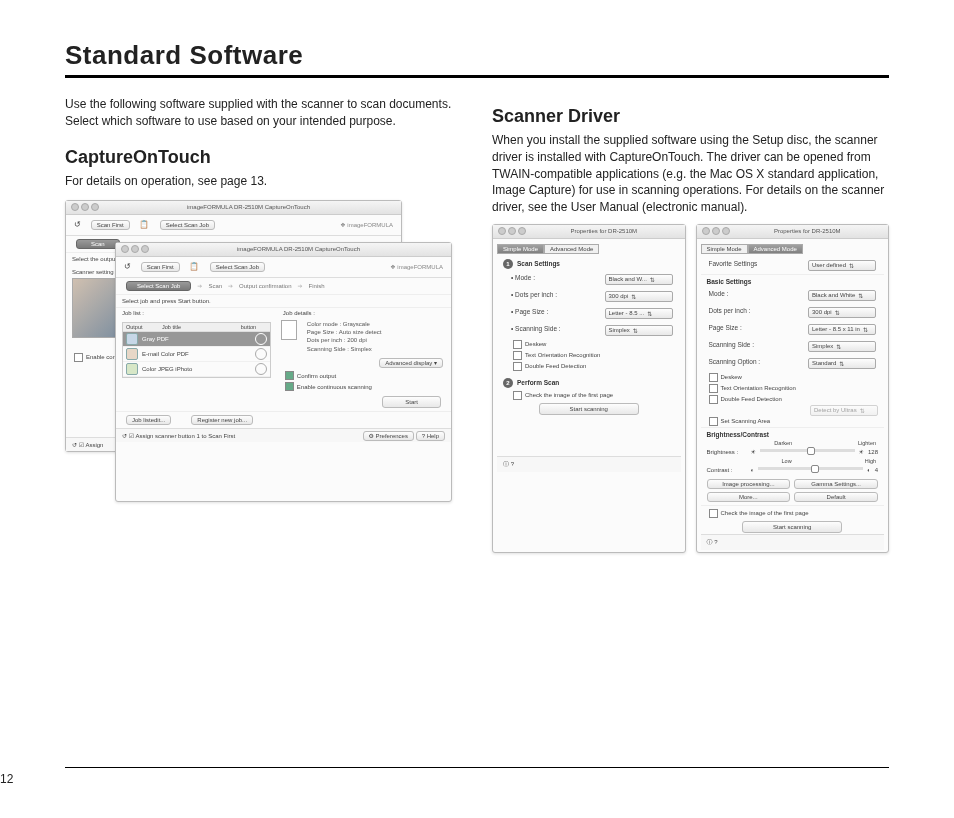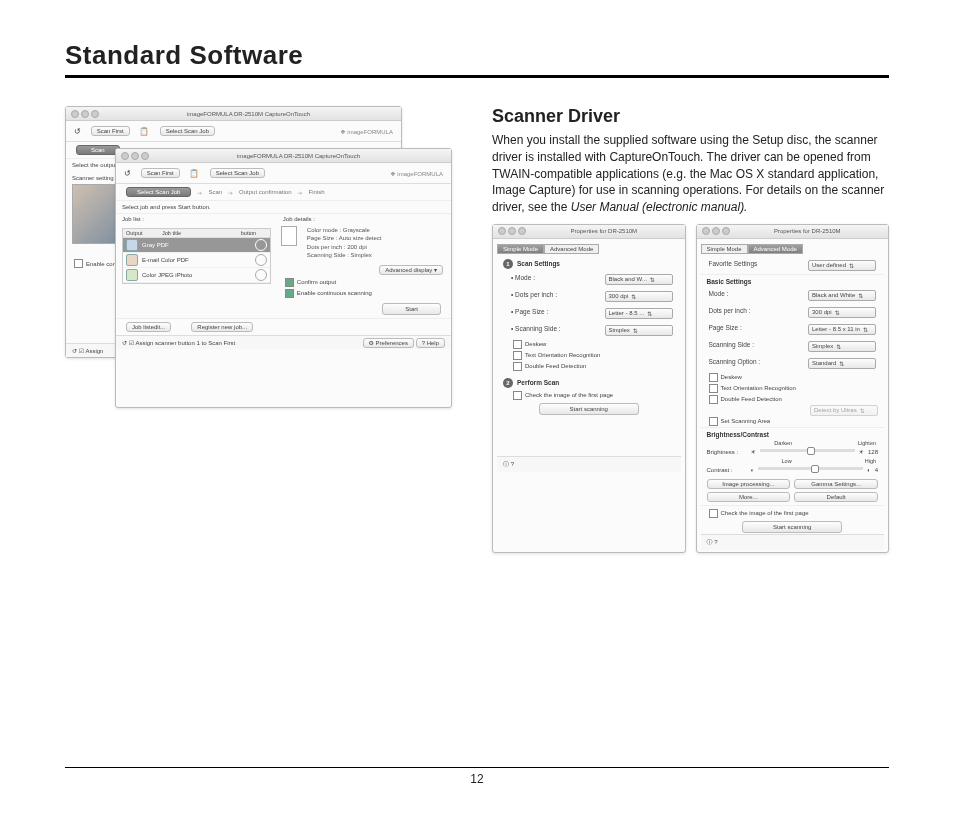--- a/index.html
+++ b/index.html
@@ -19,22 +19,22 @@
     font-weight: 900;
     letter-spacing: 0.5px;
     margin: 0 0 4px 0;
   }
   .rule-thick { border: none; border-top: 3px solid #000; margin: 0 0 18px 0; }
   .columns { display: flex; gap: 30px; }
   .col { flex: 1; }
   .intro { font-size: 12px; line-height: 1.45; margin-bottom: 16px; }
   .section-heading { font-size: 18px; font-weight: 900; margin: 10px 0 5px 0; }
   .body-text { font-size: 12px; line-height: 1.4; }
-  .italic { font-style: italic; }
-  .page-number { position: absolute; bottom: 32px; left: 0; right: 0; text-align: center; font-size: 12px; }
+  .italic { }
+  .page-number { position: absolute; bottom: 32px; left: 0; right: 0; text-align: left; font-size: 12px; }
   .footer-rule { position: absolute; bottom: 50px; left: 65px; right: 65px; border-top: 1px solid #000; }
 
   
   .shot-group { position: relative; margin-top: 10px; height: 300px; }
   .shot {
     position: absolute;
     background: #fbfbfb;
     border: 1px solid #bbb;
     border-radius: 3px;
     box-shadow: 0 1px 3px rgba(0,0,0,0.12);
@@ -77,20 +77,23 @@
 </style>
 </head>
 <body>
 
 <h1 class="page-title">Standard Software</h1>
 <hr class="rule-thick">
 
 <div class="columns">
 
   <div class="col">
+    <div class="intro">Use the following software supplied with the scanner to scan documents. Select which software to use based on your intended purpose.</div>
+    <div class="section-heading">CaptureOnTouch</div>
+    <div class="body-text" style="margin-top:2px;">For details on operation, see page 13.</div>
 
     <div class="shot-group">
 
       <div class="shot" style="left:0; top:0; width:335px; height:250px;">
         <div class="titlebar">
           <span class="traffic"></span>
             <span class="traffic"></span>
             <span class="traffic"></span>
           <span class="tt">imageFORMULA DR-2510M CaptureOnTouch</span>
         </div>

